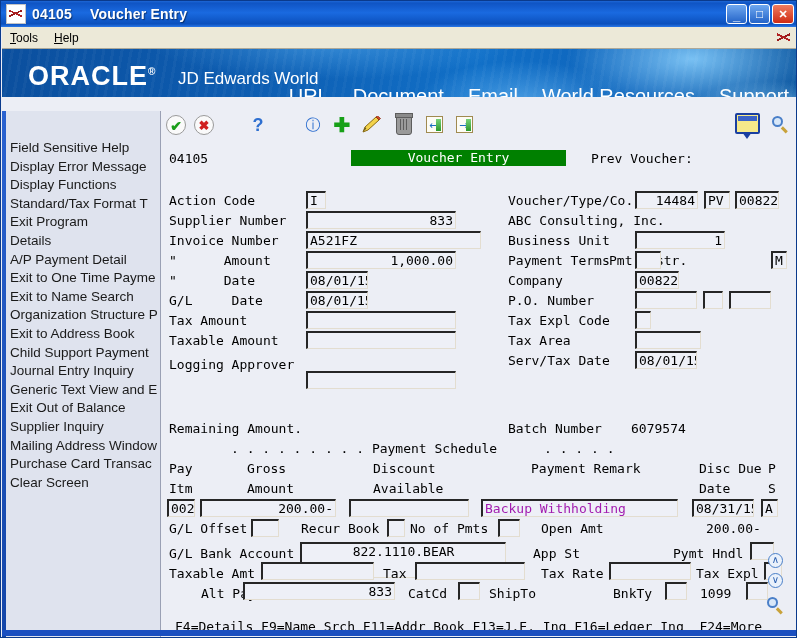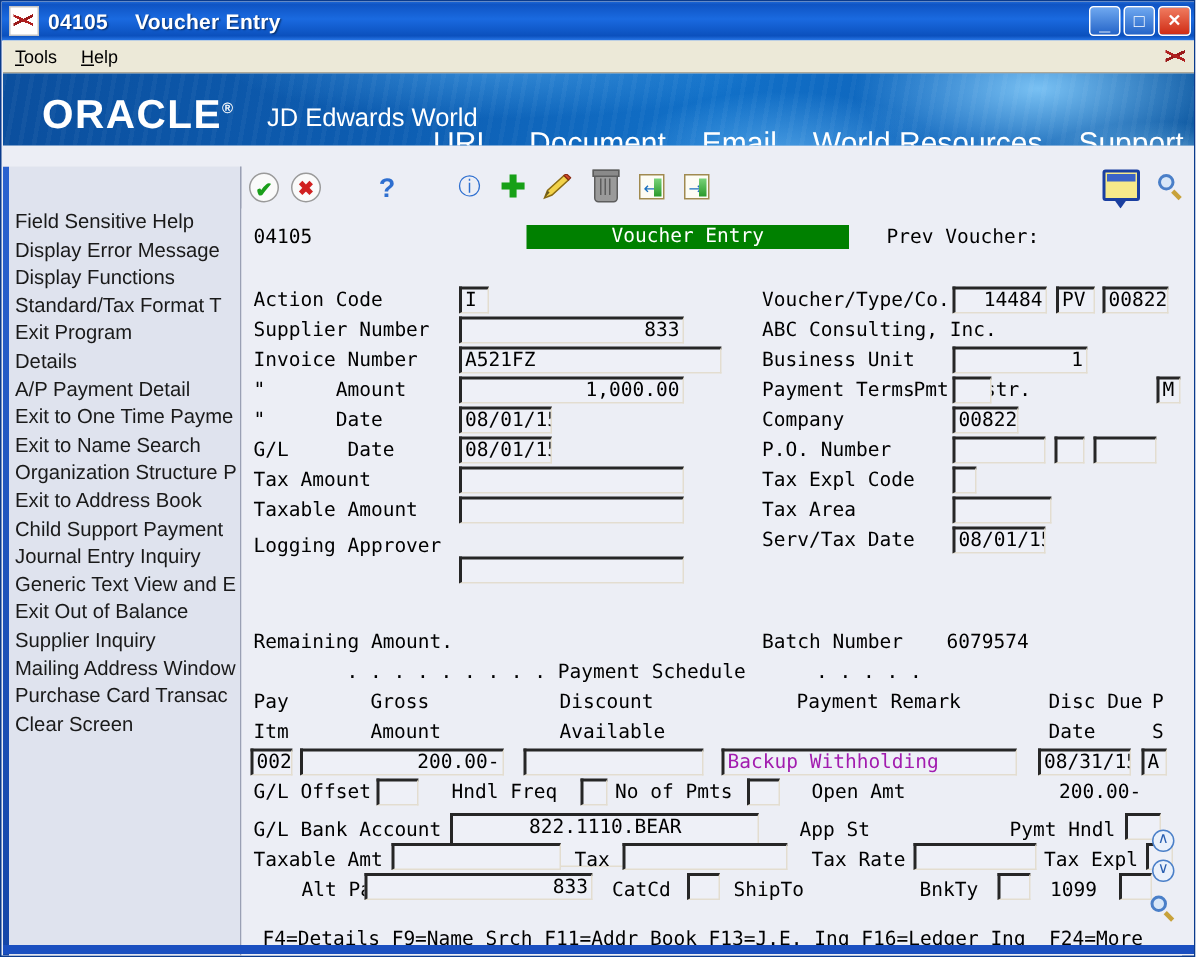--- a/index.html
+++ b/index.html
@@ -551,21 +551,21 @@
 
     <div class="fld" style="left:6px;   top:360px; width:28px;  height:18px;">002</div>
     <div class="fld right" style="left:39px;  top:360px; width:136px; height:18px;">200.00-</div>
     <div class="fld" style="left:188px; top:360px; width:120px; height:18px;"></div>
     <div class="fld red" style="left:320px; top:360px; width:197px; height:18px;">Backup Withholding</div>
     <div class="fld" style="left:531px; top:360px; width:62px;  height:18px;">08/31/15</div>
     <div class="fld" style="left:600px; top:360px; width:17px;  height:18px;">A</div>
 
     <div class="lbl" style="left:8px;   top:382px;">G/L Offset</div>
     <div class="fld" style="left:90px;  top:380px; width:28px; height:18px;"></div>
-    <div class="lbl" style="left:140px; top:382px;">Hndl Freq</div>
+    <div class="lbl" style="left:140px; top:382px;">Recur Book</div>
     <div class="fld" style="left:226px; top:380px; width:18px; height:18px;"></div>
     <div class="lbl" style="left:249px; top:382px;">No of Pmts</div>
     <div class="fld" style="left:337px; top:380px; width:22px; height:18px;"></div>
     <div class="lbl" style="left:380px; top:382px;">Open Amt</div>
     <div class="lbl" style="left:545px; top:382px;">200.00-</div>
 
     <div class="lbl" style="left:8px;   top:407px;">G/L Bank Account</div>
     <div class="fld" style="left:139px; top:403px; width:206px; height:36px; text-align:center;">822.1110.BEAR</div>
     <div class="lbl" style="left:372px; top:407px;">App St</div>
     <div class="lbl" style="left:512px; top:407px;">Pymt Hndl</div>

